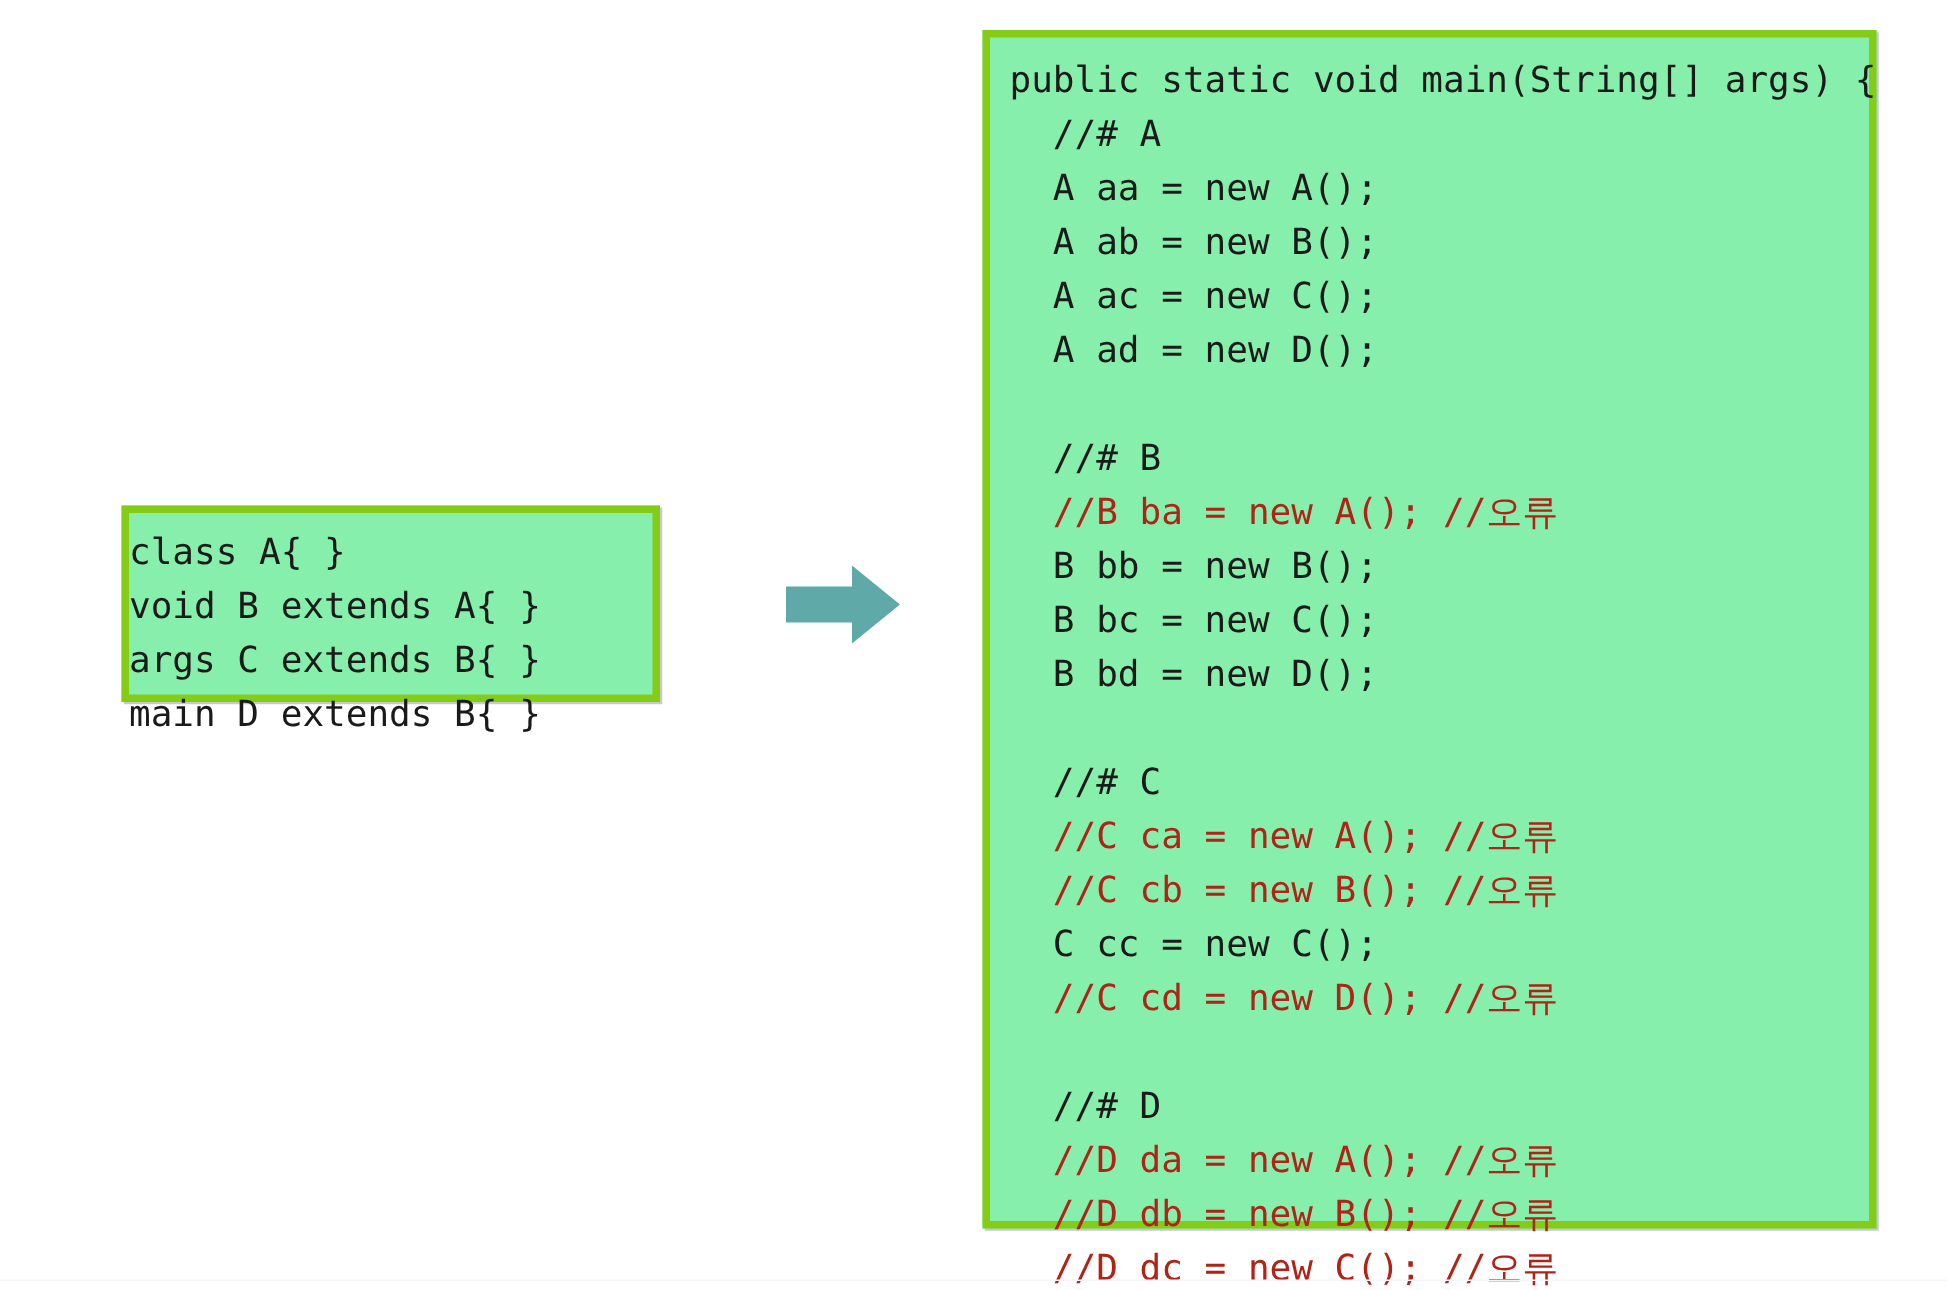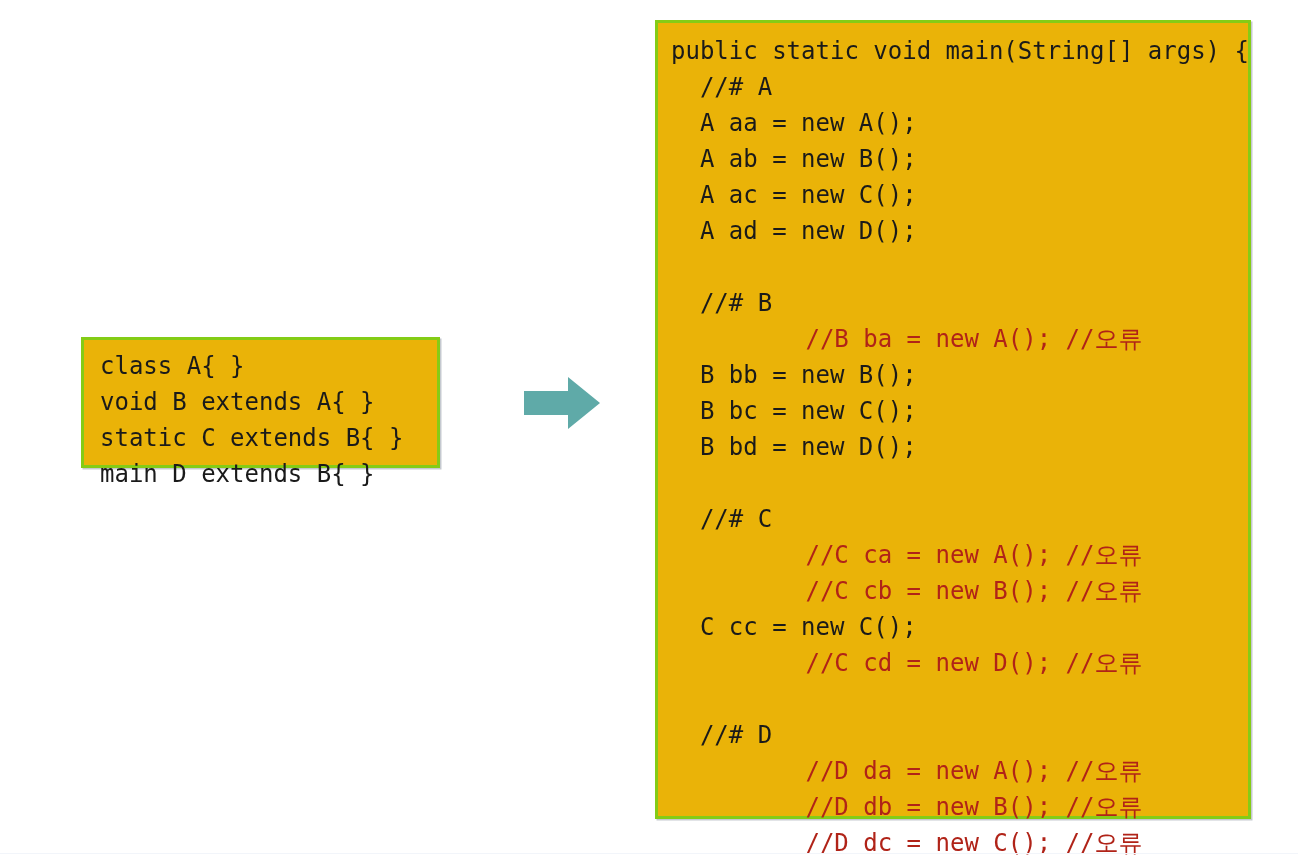--- a/index.html
+++ b/index.html
@@ -18,22 +18,22 @@
 
   .slide {
     position: absolute;
     inset: 0;
     background: #ffffff;
   }
 
   
   .code-box {
     position: absolute;
-    background: #eab308;
-    border: 3px solid #84cc16;
+    background: #86efac;
+    border: 5px solid #84cc16;
     box-sizing: border-box;
     box-shadow: 1.5px 1.5px 0 0 rgba(150,156,170,0.55);
   }
 
   .code-lines {
     font-family: "DejaVu Sans Mono", "Liberation Mono", monospace;
     font-size: 24px;
     line-height: 36px;
     white-space: pre;
     color: #1a1a1a;
@@ -42,30 +42,29 @@
 
   .code-line {
     white-space: pre;
     min-height: 36px;
   }
   .code-line.blank {
     height: 36px;
   }
   .code-line.err {
     color: #b02318;
-    text-align: center;
   }
 
   
   #class-box {
     left: 81px;
     top: 337px;
     width: 359px;
     height: 131px;
-    padding: 8px 0 8px 16px;
+    padding: 8px 0 8px 0;
   }
 
   
   #main-box {
     left: 655px;
     top: 20px;
     width: 596px;
     height: 799px;
     padding: 10px 0 10px 13px;
   }
@@ -93,21 +92,21 @@
     height: 1px;
     background: #f2f5fa;
   }
 </style>
 </head>
 <body>
 
 <div class="slide">
 
   <div class="code-box" id="class-box">
-    <div class="code-lines"><div class="code-line">class A{ }</div><div class="code-line">void B extends A{ }</div><div class="code-line">static C extends B{ }</div><div class="code-line">main D extends B{ }</div></div>
+    <div class="code-lines"><div class="code-line">class A{ }</div><div class="code-line">void B extends A{ }</div><div class="code-line">args C extends B{ }</div><div class="code-line">main D extends B{ }</div></div>
   </div>
 
   <div id="flow-arrow">
     <svg viewBox="0 0 76 52" preserveAspectRatio="none">
       <polygon points="0,14 44,14 44,0 76,26 44,52 44,38 0,38" fill="#5faaa8"></polygon>
     </svg>
   </div>
 
   <div class="code-box" id="main-box">
     <div class="code-lines"><div class="code-line">public static void main(String[] args) {</div><div class="code-line">  //# A</div><div class="code-line">  A aa = new A();</div><div class="code-line">  A ab = new B();</div><div class="code-line">  A ac = new C();</div><div class="code-line">  A ad = new D();</div><div class="code-line blank">&nbsp;</div><div class="code-line">  //# B</div><div class="code-line err">  //B ba = new A(); //오류</div><div class="code-line">  B bb = new B();</div><div class="code-line">  B bc = new C();</div><div class="code-line">  B bd = new D();</div><div class="code-line blank">&nbsp;</div><div class="code-line">  //# C</div><div class="code-line err">  //C ca = new A(); //오류</div><div class="code-line err">  //C cb = new B(); //오류</div><div class="code-line">  C cc = new C();</div><div class="code-line err">  //C cd = new D(); //오류</div><div class="code-line blank">&nbsp;</div><div class="code-line">  //# D</div><div class="code-line err">  //D da = new A(); //오류</div><div class="code-line err">  //D db = new B(); //오류</div><div class="code-line err">  //D dc = new C(); //오류</div><div class="code-line">  D dd = new D();</div></div>

